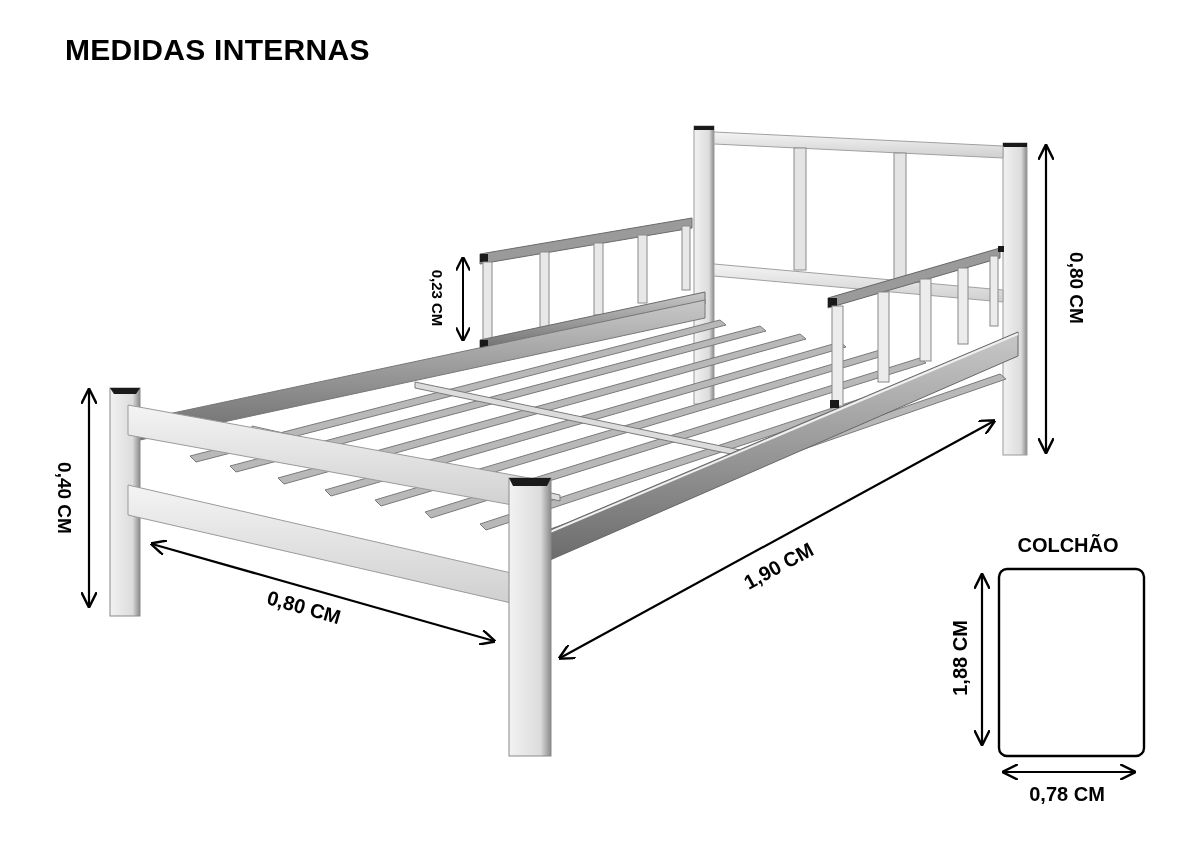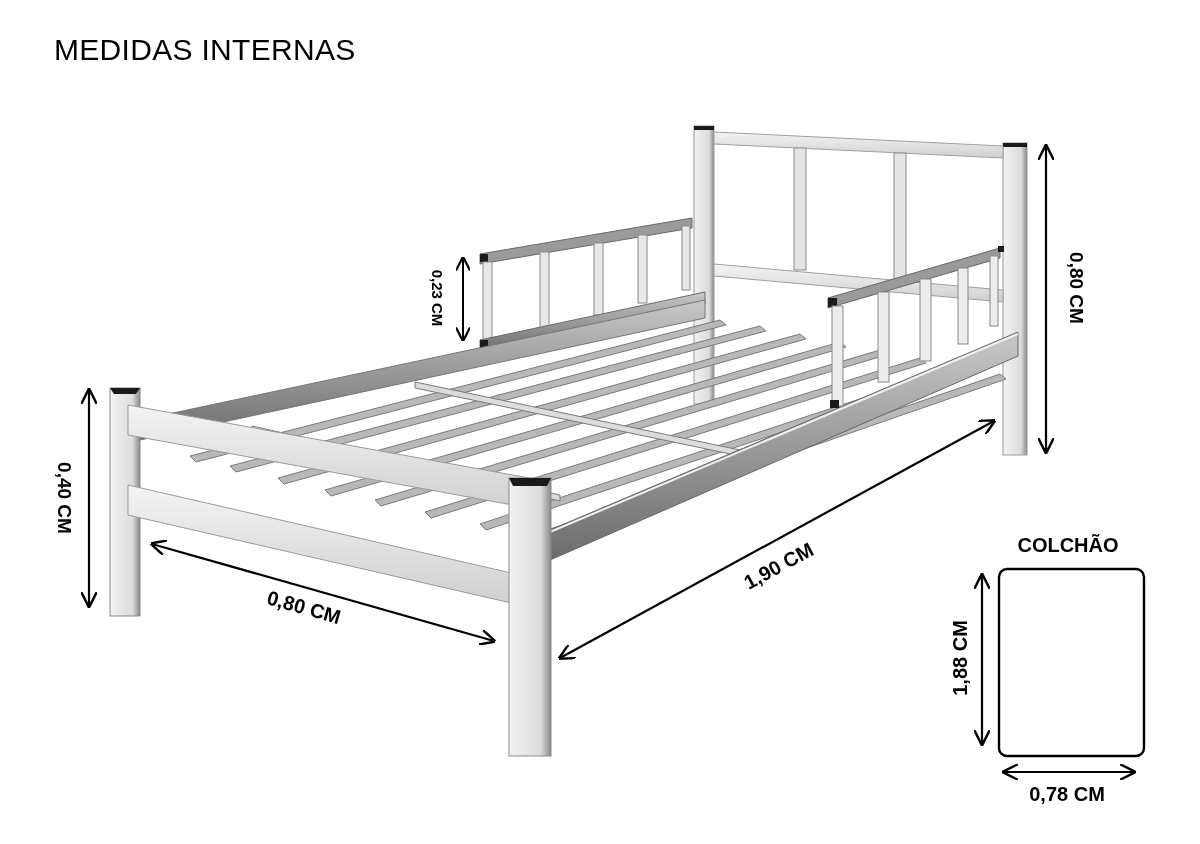--- a/index.html
+++ b/index.html
@@ -1,17 +1,17 @@
 <!DOCTYPE html>
 <html><head>
 <meta charset="utf-8">
 <style>
   html, body { margin: 0; padding: 0; background: #ffffff; }
   body { width: 1200px; height: 844px; position: relative; overflow: hidden; font-family: "Liberation Sans", sans-serif; }
-  .title { position: absolute; left: 54px; top: 33px; font-size: 30px; font-weight: normal; color: #000; letter-spacing: 0.3px; }
+  .title { position: absolute; left: 65px; top: 33px; font-size: 30px; font-weight: bold; color: #000; letter-spacing: 0.3px; }
   svg.stage { position: absolute; left: 0; top: 0; }
   .lbl { font-family: "Liberation Sans", sans-serif; font-weight: bold; fill: #000; }
 </style>
 </head>
 <body>
 
 <div class="title">MEDIDAS INTERNAS</div>
 
 <svg class="stage" width="1200" height="844" viewBox="0 0 1200 844" xmlns="http://www.w3.org/2000/svg">
   <defs>

